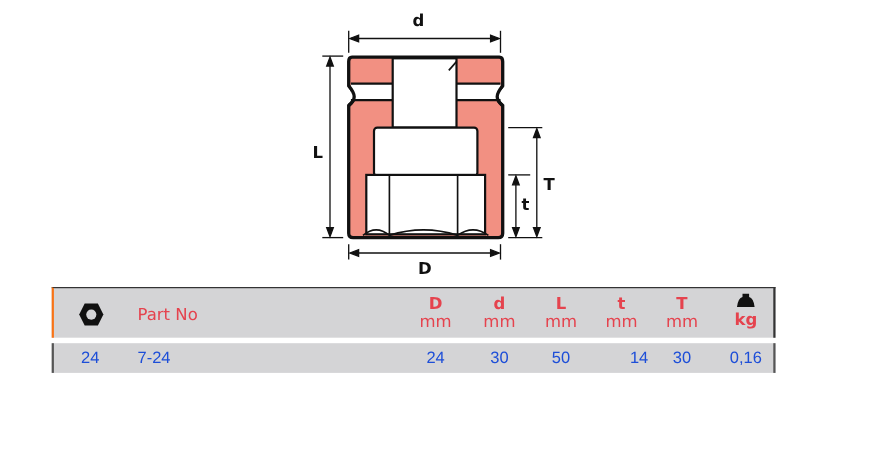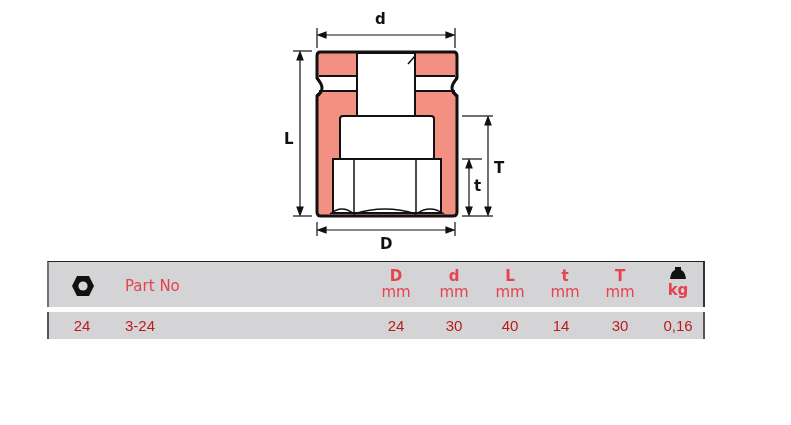--- a/index.html
+++ b/index.html
@@ -1,25 +1,25 @@
 <!DOCTYPE html>
 <html><head>
 <meta charset="utf-8">
 <style>
   html, body { margin:0; padding:0; background:#ffffff; }
   body { width:791px; height:425px; position:relative; overflow:hidden; font-family:"Liberation Sans", sans-serif; }
   .diagram { position:absolute; left:0; top:0; width:791px; height:260px; }
   .dim-label { position:absolute; font-family:"DejaVu Sans", sans-serif; font-weight:bold; font-size:15px; color:#111; }
   .table { position:absolute; left:47px; width:658px; }
-  .hdr { top:261px; height:46px; background:#d4d4d6; border-left:2px solid #737373; border-right:2px solid #333; border-top:1px solid #222; box-sizing:border-box; }
+  .hdr { top:261px; height:46px; background:#d4d4d6; border-left:2px solid #f97316; border-right:2px solid #333; border-top:1px solid #222; box-sizing:border-box; }
   .row { top:312px; height:27px; background:#d4d4d6; border-left:2px solid #555; border-right:2px solid #555; box-sizing:border-box; }
   .cell { position:absolute; text-align:center; }
   .hcell { color:#e5434e; font-weight:bold; font-size:15px; line-height:16px; font-family:"DejaVu Sans", sans-serif; }
   .hpart { color:#e5434e; font-size:15px; font-family:"DejaVu Sans", sans-serif; font-weight:normal; }
-  .dcell { color:#b91c1c; font-size:15px; line-height:27px; font-family:"Liberation Sans", sans-serif; }
+  .dcell { color:#1d4ed8; font-size:15px; line-height:27px; font-family:"Liberation Sans", sans-serif; }
 </style>
 </head>
 <body>
 
 <div class="diagram">
   <svg width="791" height="260" viewBox="0 0 791 260">
 
     <g stroke="#111" stroke-width="3" fill="#f29082">
       <path d="M320,52 L454,52 Q457,52 457,56 L457,78 Q452,84 452,88 Q452,92 457,96 L457,212 Q457,216 453,216 L321,216 Q317,216 317,212 L317,96 Q322,92 322,88 Q322,84 317,78 L317,56 Q317,52 320,52 Z"></path>
     </g>
@@ -120,20 +120,20 @@
       <svg width="18" height="14" viewBox="0 0 18 14">
         <path d="M6,1 L12,1 L12,4 Q16,5 17,13 L1,13 Q2,5 6,4 Z" fill="#111"></path>
       </svg>
     </div>
     <div>kg</div>
   </div>
 </div>
 
 <div class="table row">
   <div class="cell dcell" style="left:18px; width:30px;">24</div>
-  <div class="cell dcell" style="left:76px; text-align:left;">3-24</div>
+  <div class="cell dcell" style="left:76px; text-align:left;">7-24</div>
   <div class="cell dcell" style="left:327px; width:40px;">24</div>
   <div class="cell dcell" style="left:385px; width:40px;">30</div>
-  <div class="cell dcell" style="left:441px; width:40px;">40</div>
-  <div class="cell dcell" style="left:492px; width:40px;">14</div>
+  <div class="cell dcell" style="left:441px; width:40px;">50</div>
+  <div class="cell dcell" style="left:512px; width:40px;">14</div>
   <div class="cell dcell" style="left:551px; width:40px;">30</div>
   <div class="cell dcell" style="left:606px; width:46px;">0,16</div>
 </div>
 
 </body></html>

